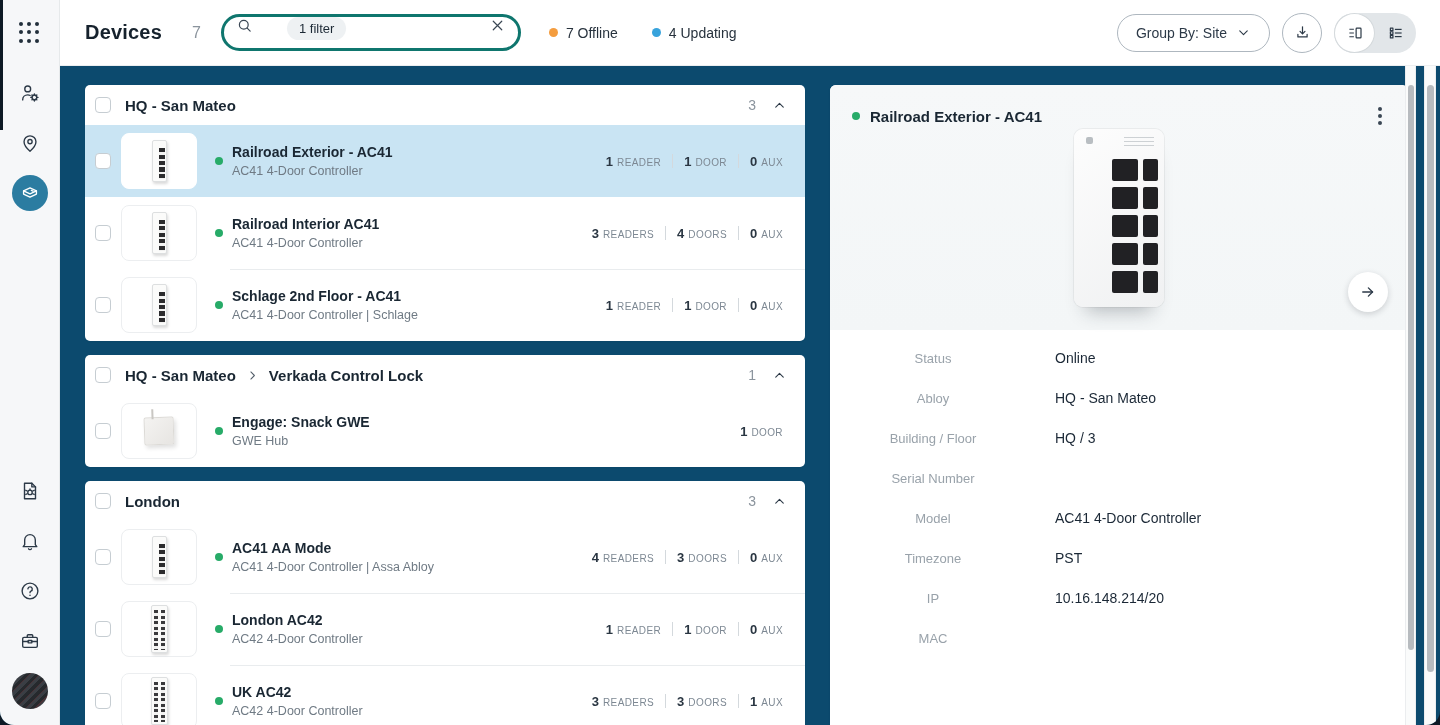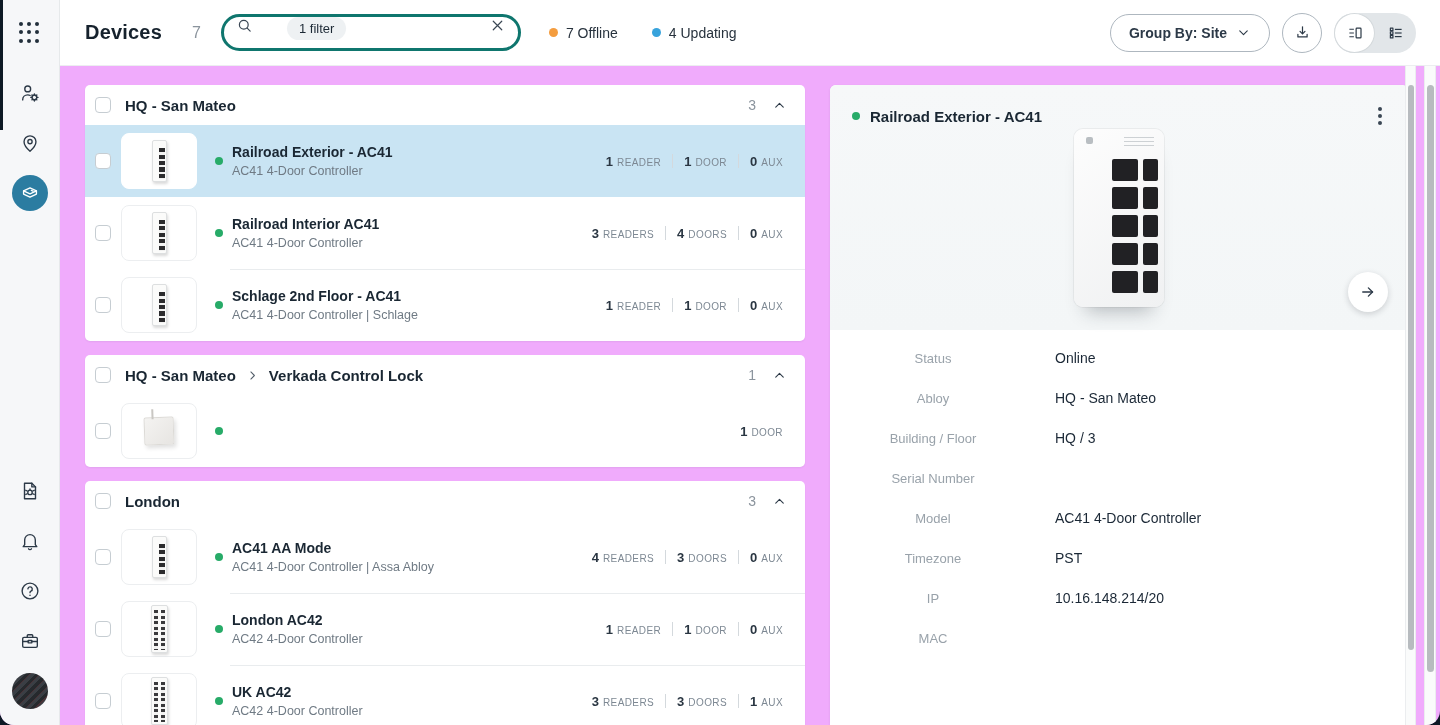--- a/index.html
+++ b/index.html
@@ -1,17 +1,17 @@
 <!DOCTYPE html>
 <html><head>
 <meta charset="utf-8">
 <style>
   * { margin:0; padding:0; box-sizing:border-box; }
   html,body { width:1440px; height:725px; background:#0e1925; font-family:"Liberation Sans", sans-serif; overflow:hidden; }
-  .app { position:relative; width:1440px; height:725px; overflow:hidden; border-radius:0 0 14px 14px; background:#f0abfc; }
+  .app { position:relative; width:1440px; height:725px; overflow:hidden; border-radius:0 0 14px 14px; background:#0c4a6e; }
 
   
   .sidebar { position:absolute; left:0; top:0; bottom:0; width:60px; background:#f6f7f9; border-right:1px solid #e6e9eb; display:flex; flex-direction:column; align-items:center; z-index:5; }
   .sb-top { height:66px; display:flex; align-items:center; justify-content:center; width:100%; }
   .sb-icon { width:36px; height:36px; border-radius:50%; display:flex; align-items:center; justify-content:center; margin-bottom:14px; cursor:pointer; }
   .sb-icon svg { width:22px; height:22px; stroke:#2c3947; fill:none; stroke-width:1.5; stroke-linecap:round; stroke-linejoin:round; }
   .sb-icon.active { background:#2b7ca1; }
   .sb-icon.active svg { stroke:#ffffff; }
   .sb-spacer { flex:1; }
   .grid-dots { width:22px; height:22px; display:grid; grid-template-columns:repeat(3,1fr); gap:3px; }
@@ -27,21 +27,21 @@
   .search-pill { margin-left:20px; width:300px; height:37px; border:3px solid #0f766e; border-radius:19px; background:#fff; display:flex; align-items:flex-start; padding:0 12px 0 12px;gap:24px; }
   .search-pill svg { width:17px; height:17px; stroke:#3a4754; fill:none; stroke-width:1.7; stroke-linecap:round; }
   .filter-chip { margin-left:10px; background:#eef1f3; border-radius:13px; padding:4px 12px; font-size:13px; color:#1d2935; cursor:pointer; }
   .search-clear { margin-left:auto; cursor:pointer; display:flex; }
   .status-summary { display:flex; align-items:center; gap:34px; margin-left:28px; }
   .status-item { display:flex; align-items:center; gap:8px; font-size:14px; color:#27323d; cursor:default; }
   .dot { width:9px; height:9px; border-radius:50%; }
   .dot.offline { background:#f49d3f; }
   .dot.updating { background:#38a3dc; }
   .hdr-right { margin-left:auto; display:flex; align-items:center; gap:12px; }
-  .pill-btn { height:38px; border:1px solid #aeb7bf; border-radius:19px; background:#fff; display:flex; align-items:center; gap:9px; padding:0 18px; font-size:14px; font-weight:700; color:#2c3947; cursor:pointer; }
+  .pill-btn { height:38px; border:1px solid #aeb7bf; border-radius:19px; background:#fff; display:flex; align-items:center; gap:9px; padding:0 18px; font-size:14px; font-weight:400; color:#2c3947; cursor:pointer; }
   .pill-btn svg { width:15px; height:15px; stroke:#2c3947; fill:none; stroke-width:1.8; stroke-linecap:round; stroke-linejoin:round; }
   .round-btn { width:40px; height:40px; border:1px solid #aeb7bf; border-radius:50%; background:#fff; display:flex; align-items:center; justify-content:center; cursor:pointer; }
   .round-btn svg { width:17px; height:17px; stroke:#2c3947; fill:none; stroke-width:1.7; stroke-linecap:round; stroke-linejoin:round; }
   .view-toggle { height:40px; width:82px; background:#e2e6e9; border-radius:20px; display:flex; align-items:center; }
   .vt-seg { width:41px; height:40px; display:flex; align-items:center; justify-content:center; cursor:pointer; }
   .vt-seg.active { background:#fff; border:1px solid #d4d9dc; border-radius:50%; }
   .vt-seg svg { width:18px; height:18px; stroke:#2c3947; fill:none; stroke-width:1.6; stroke-linejoin:round; }
 
   
   .content { position:absolute; top:66px; left:0; right:0; bottom:0; display:flex; padding:19px 0 0 25px; gap:25px; }
@@ -336,20 +336,24 @@
                 <polyline points="6 14.5 12 8.5 18 14.5"></polyline>
               </svg>
     </div>
     <div class="rows">
   <div class="device-row">
     <span class="checkbox"></span>
     <div class="thumb">
                   <div class="device-graphic g-hub"></div>
                 </div>
     <span class="status-dot"></span>
+    <div class="dev-text">
+      <div class="dev-name">Engage: Snack GWE</div>
+      <div class="dev-model">GWE Hub</div>
+    </div>
     <div class="dev-stats">
                   <span class="stat"><b>1</b><i>DOOR</i></span>
                 </div>
   </div>
 </div>
   </section>
 
   <section class="group-card">
     <div class="group-header">
       <span class="checkbox"></span>

